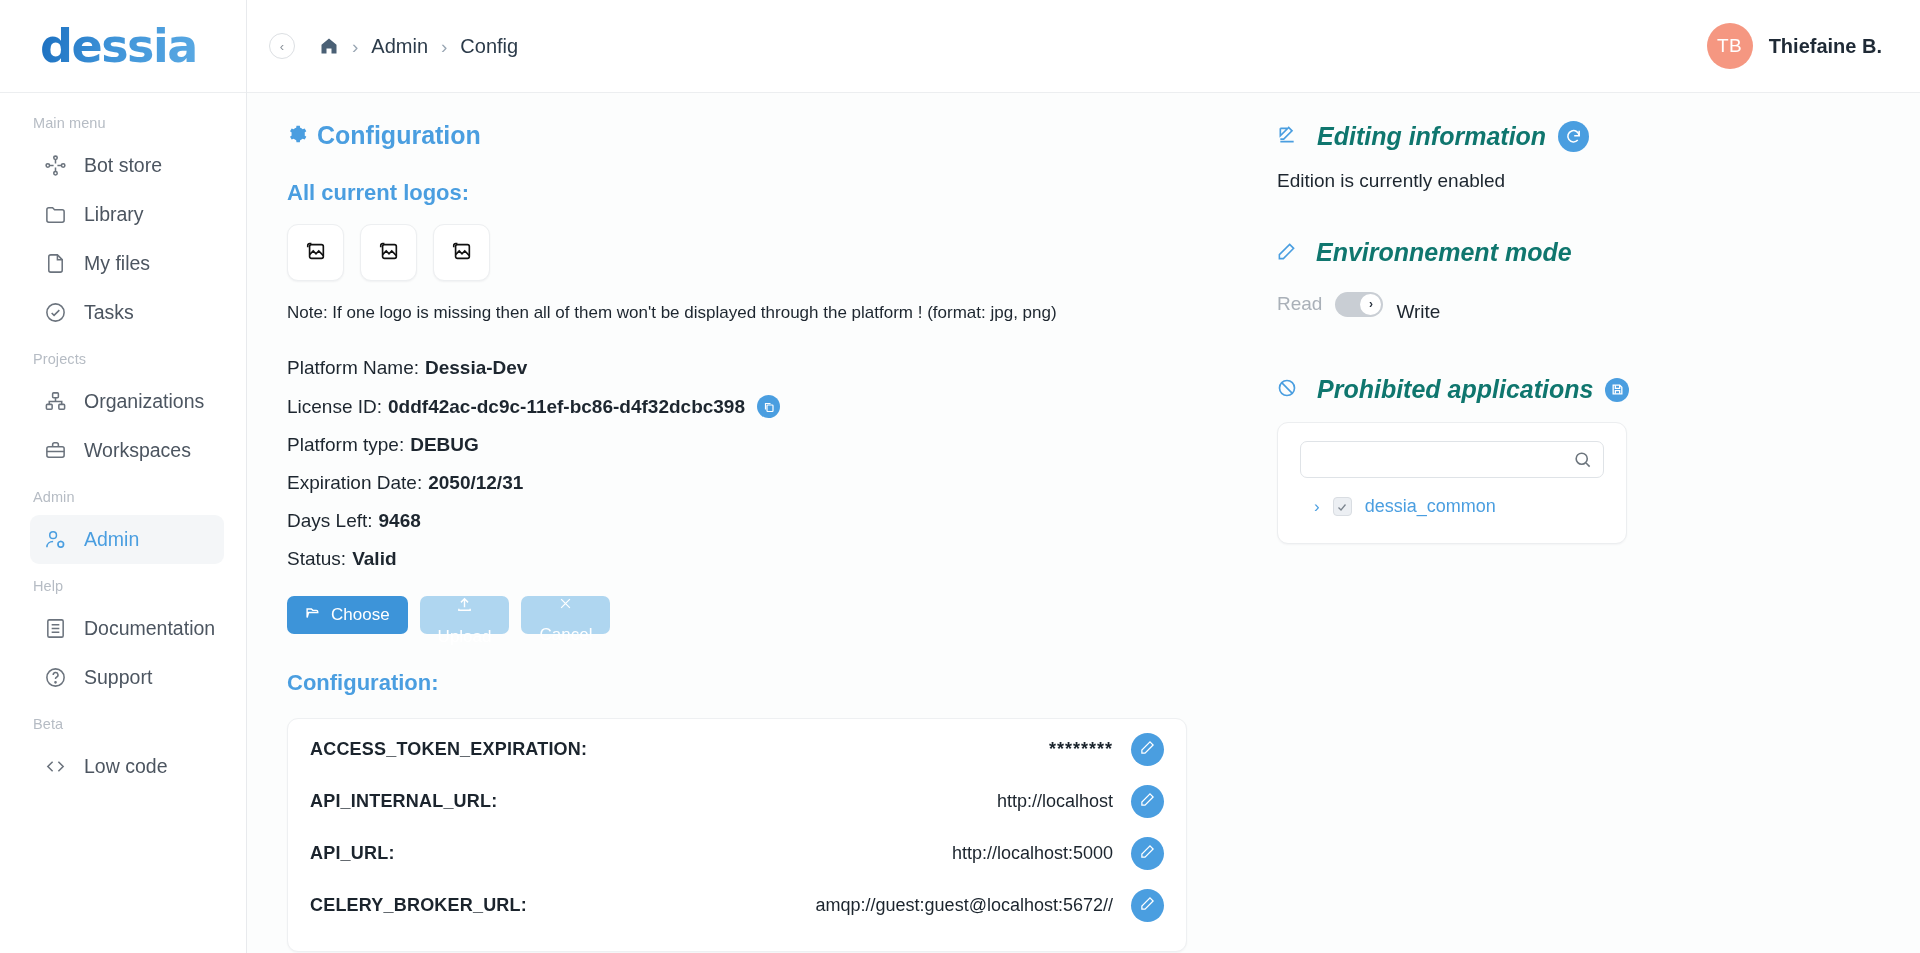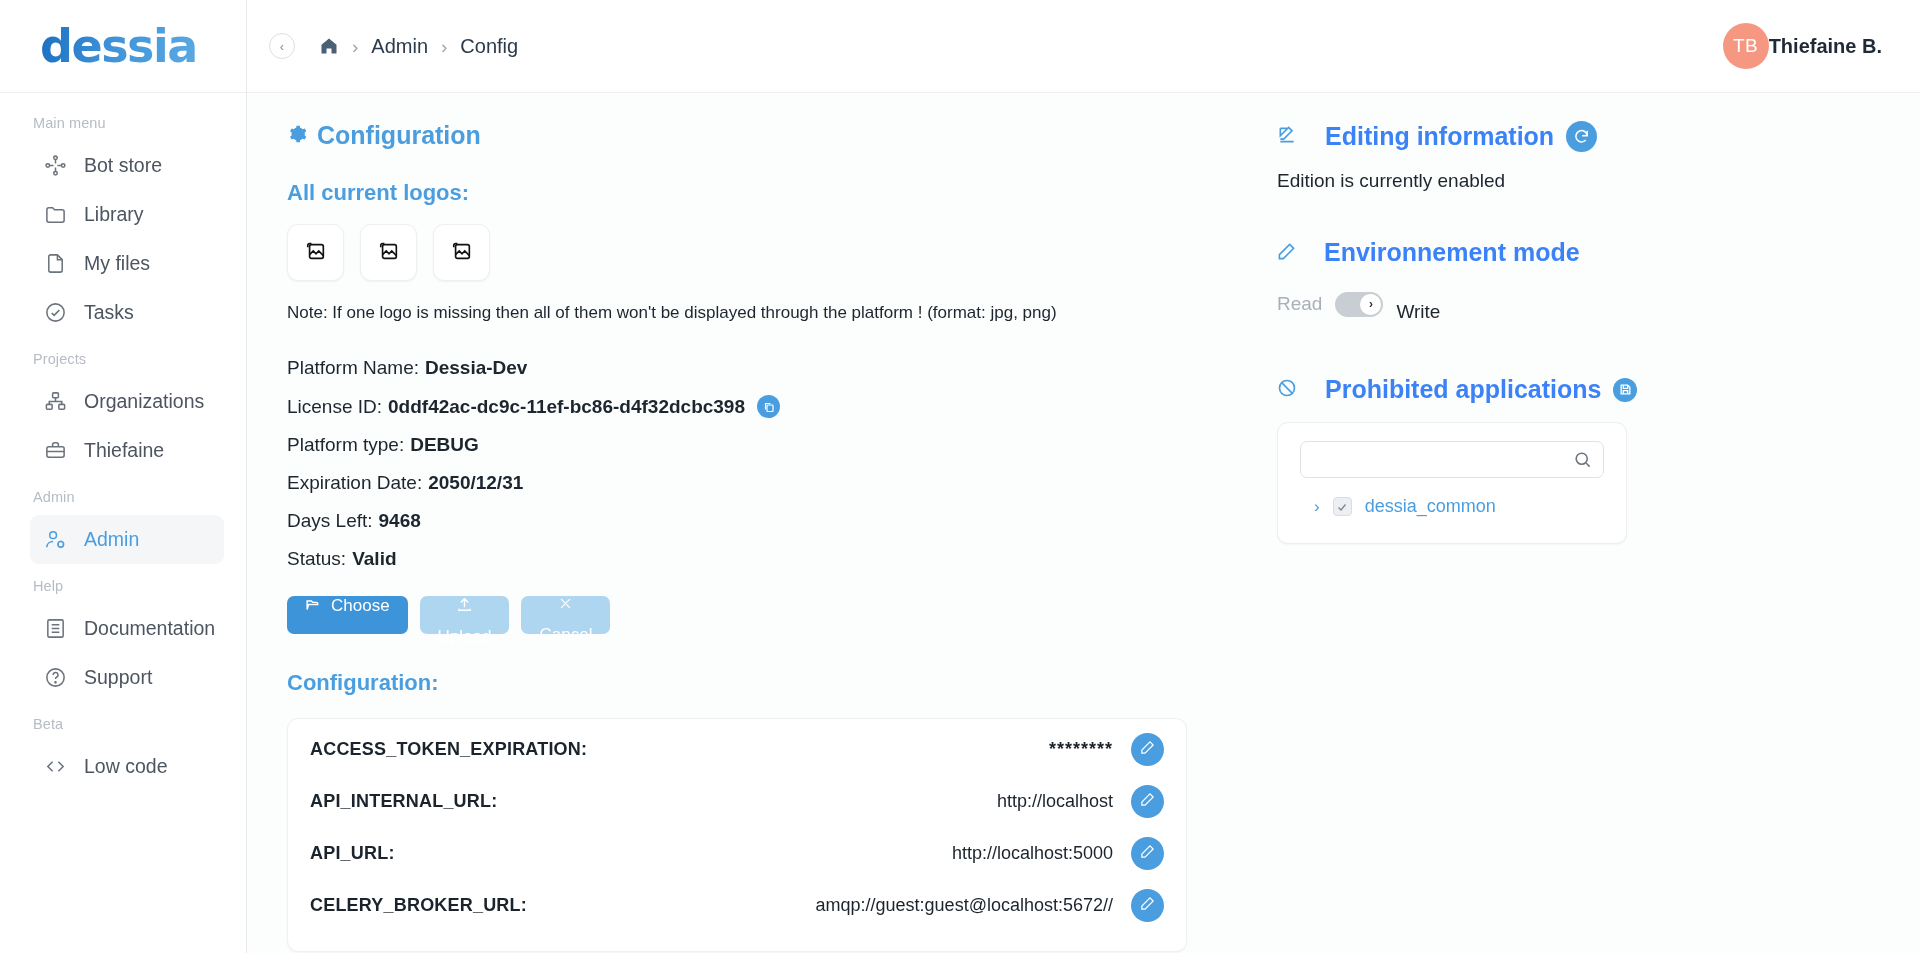--- a/index.html
+++ b/index.html
@@ -62,21 +62,21 @@
     width: 26px; height: 26px; border-radius: 50%;
     border: 1px solid #dcdfe3; background: #fff;
     display: flex; align-items: center; justify-content: center;
     cursor: pointer; flex-shrink: 0; color: #8a9199; font-size: 13px;
   }
   .breadcrumb { display: flex; align-items: center; gap: 13px; margin-left: 24px; }
   .bc-home { color: #4a6075; display: flex; align-items: center; cursor: pointer; }
   .bc-sep { color: #9aa7b4; font-size: 19px; line-height: 1; }
   .bc-item { font-size: 20px; color: #2c3b4a; cursor: pointer; white-space: nowrap; }
   .topbar-spacer { flex: 1; }
-  .user-area { display: flex; align-items: center; cursor: pointer; }
+  .user-area { display: flex; align-items: center; gap: 16px; cursor: pointer; }
   .avatar {
     width: 46px; height: 46px; border-radius: 50%;
     background: #f59781; color: #ffffff;
     display: flex; align-items: center; justify-content: center;
     font-size: 19px; font-weight: 500; letter-spacing: .5px;
   }
   .user-name { font-size: 20px; color: #1f2a36; font-weight: 600; white-space: nowrap; }
 
   
   .content { flex: 1; display: flex; overflow: hidden; background: #fcfdfd; }
@@ -102,21 +102,21 @@
   .lic-line { font-size: 19px; color: #1d262f; margin-bottom: 16px; display: flex; align-items: center; }
   .lic-line b { font-weight: 700; margin-left: 6px; }
   .copy-badge {
     width: 23px; height: 23px; border-radius: 50%;
     background: #4a9ee0; margin-left: 12px;
     display: inline-flex; align-items: center; justify-content: center; cursor: pointer;
   }
 
   .btn-row { display: flex; gap: 12px; margin: 26px 0 36px; }
   .btn {
-    display: flex; gap: 9px;
+    display: flex; align-items: center; gap: 9px;
     height: 38px; padding: 0 18px; border-radius: 7px; border: none;
     font-size: 17px; color: #ffffff; cursor: pointer;
     font-family: "Liberation Sans", sans-serif;
   }
   .btn.primary { background: #3d94d9; }
   .btn.disabled { background: #afd6f0; cursor: default; flex-direction: column; }
 
   .cfg-card {
     background: #ffffff; border: 1px solid #eef0f2; border-radius: 11px;
     padding: 4px 22px 20px 22px; width: 900px;
@@ -128,21 +128,21 @@
   .cfg-val { font-size: 18px; color: #1b242d; text-align: right; white-space: nowrap; margin-right: 18px; }
   .cfg-val.mask { letter-spacing: 1px; font-weight: 700; }
   .edit-btn {
     width: 33px; height: 33px; border-radius: 50%; background: #4a9ee0;
     display: flex; align-items: center; justify-content: center;
     cursor: pointer; flex-shrink: 0; border: none;
   }
 
   
   .r-head { display: flex; align-items: center; gap: 12px; margin-bottom: 18px; }
-  .r-title { font-size: 25px; font-weight: 700; color: #3b82f6; display: flex; align-items: center; gap: 28px; }
+  .r-title { font-size: 25px; font-weight: 700; color: #0f766e; display: flex; align-items: center; gap: 20px; font-style: italic; }
   .round-badge {
     width: 31px; height: 31px; border-radius: 50%; background: #4a9ee0;
     display: flex; align-items: center; justify-content: center; cursor: pointer;
   }
   .round-badge.sm { width: 24px; height: 24px; }
   .r-text { font-size: 19px; color: #1d262f; margin-bottom: 46px; }
   .toggle-row { display: flex; align-items: center; gap: 13px; margin-bottom: 52px; }
   .tg-label { font-size: 19px; }
   .tg-label.off { color: #a9b0b8; }
   .tg-label.on { color: #1d262f; margin-top: 16px; }
@@ -240,21 +240,21 @@
             </span>
             <span class="nav-label">Organizations</span>
           </div>
           <div class="nav-item">
             <span class="nav-ico">
               <svg viewBox="0 0 24 24">
                 <rect x="3" y="8" width="18" height="11" rx="2"></rect>
                 <path d="M9 8V6a2 2 0 0 1 2-2h2a2 2 0 0 1 2 2v2M3 13h18"></path>
               </svg>
             </span>
-            <span class="nav-label">Thiefaine</span>
+            <span class="nav-label">Workspaces</span>
           </div>
         </div>
         <div class="nav-group">
           <div class="nav-group-label">Admin</div>
           <div class="nav-item active">
             <span class="nav-ico">
               <svg viewBox="0 0 24 24">
                 <circle cx="9.5" cy="7.5" r="3.5"></circle>
                 <path d="M3 20c0-3.6 2.9-6 6.5-6"></path>
                 <circle cx="17.5" cy="17" r="3"></circle>

